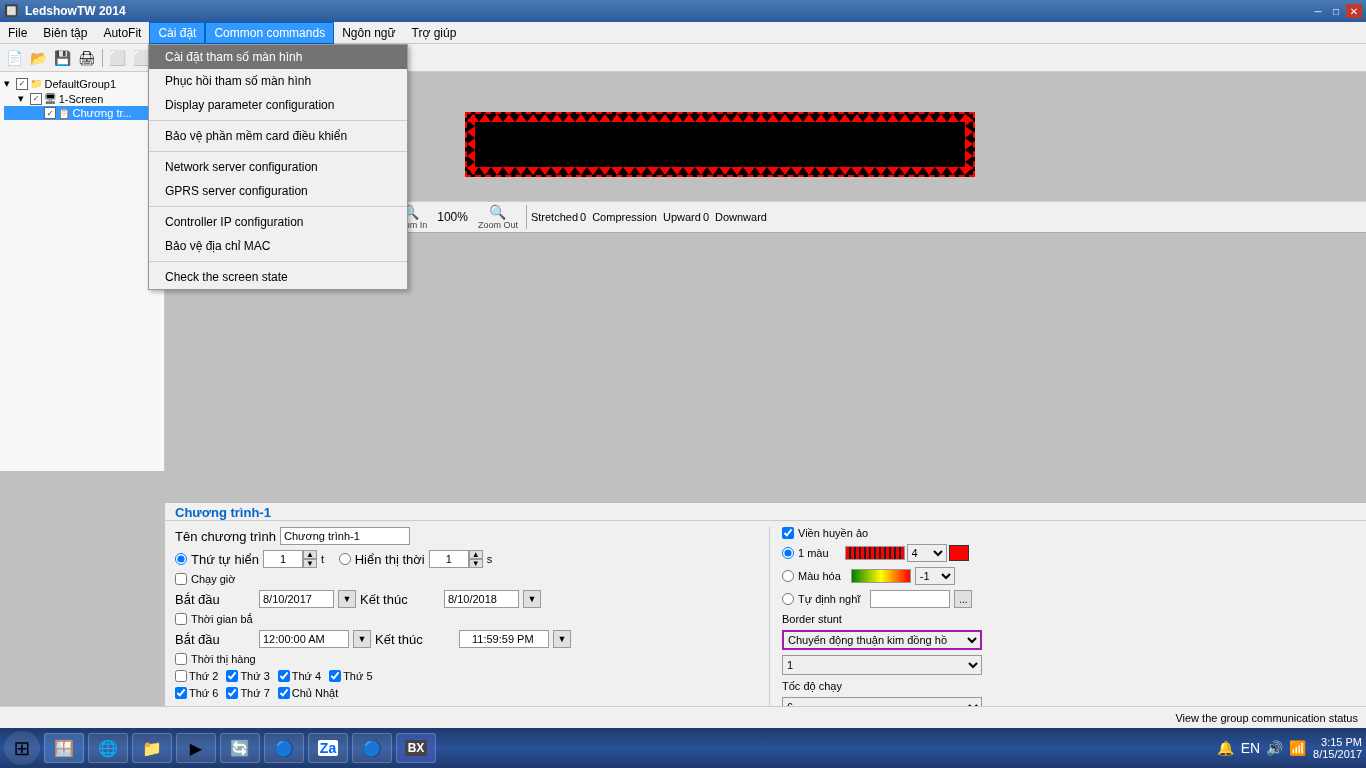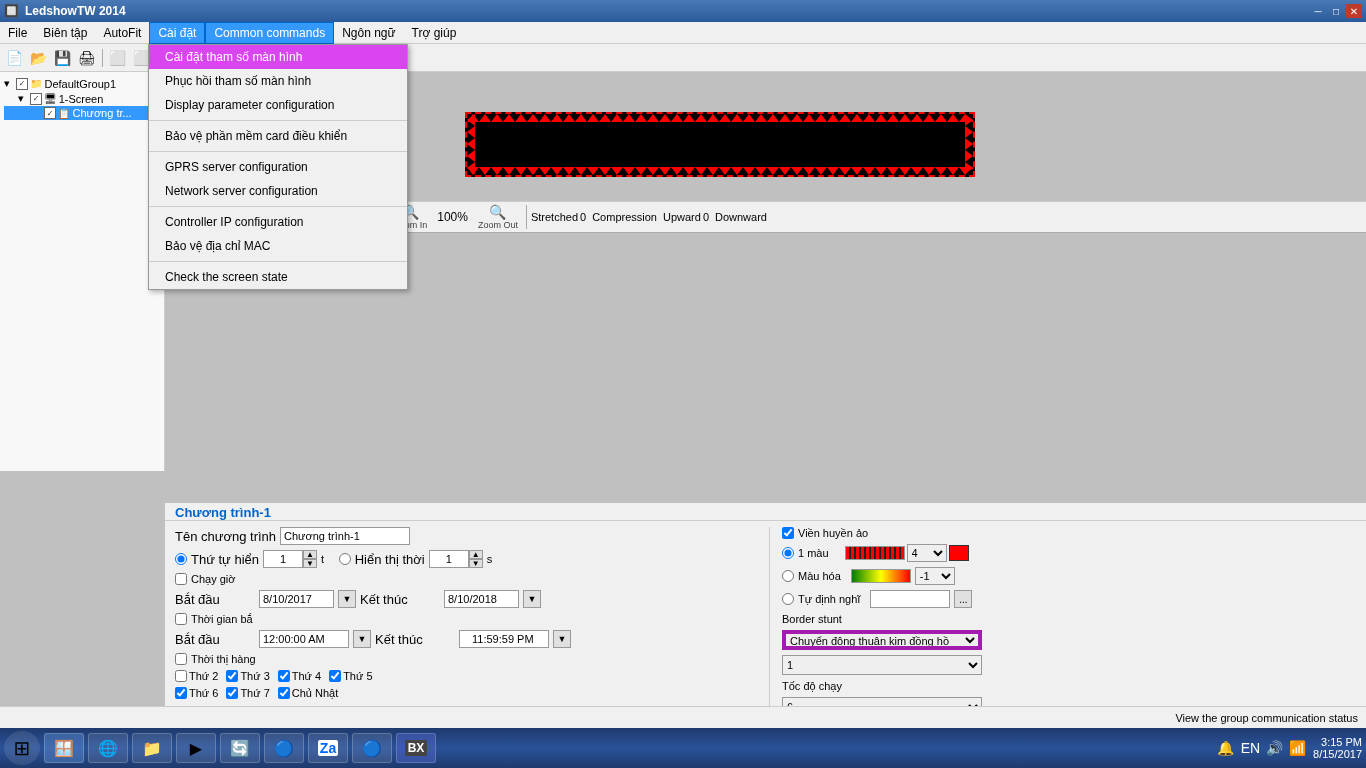--- a/index.html
+++ b/index.html
@@ -86,21 +86,21 @@
     #dropdown-menu {
       position: absolute; top: 44px; left: 148px; z-index: 1000;
       background: #f0f0f0; border: 1px solid #999;
       box-shadow: 2px 2px 5px rgba(0,0,0,0.3);
       min-width: 260px;
     }
     .dropdown-item {
       padding: 5px 16px; font-size: 12px; cursor: pointer; color: #000;
       display: flex; align-items: center;
     }
-    .dropdown-item.highlighted { background: #d946ef; color: white; }
+    .dropdown-item.highlighted { background: #737373; color: white; }
     .dropdown-separator { height: 1px; background: #ccc; margin: 3px 0; }
 
     
     #canvas-nav {
       position: absolute; bottom: 270px; left: 165px; right: 0;
       height: 32px; background: #f0f0f0; border-top: 1px solid #ccc; border-bottom: 1px solid #ccc;
       display: flex; align-items: center; gap: 4px; padding: 0 6px;
     }
     .nav-btn { display: flex; flex-direction: column; align-items: center; font-size: 10px; cursor: pointer; padding: 1px 4px; }
     .nav-btn-icon { font-size: 14px; color: #444; }
@@ -170,22 +170,22 @@
   <div class="toolbar-btn">↖</div>
 </div>
 
 <div id="dropdown-menu">
   <div class="dropdown-item highlighted">Cài đặt tham số màn hình</div>
   <div class="dropdown-item">Phục hồi tham số màn hình</div>
   <div class="dropdown-item">Display parameter configuration</div>
   <div class="dropdown-separator"></div>
   <div class="dropdown-item">Bảo vệ phần mềm card điều khiển</div>
   <div class="dropdown-separator"></div>
+  <div class="dropdown-item">Network server configuration</div>
   <div class="dropdown-item">GPRS server configuration</div>
-  <div class="dropdown-item">Network server configuration</div>
   <div class="dropdown-separator"></div>
   <div class="dropdown-item">Controller IP configuration</div>
   <div class="dropdown-item">Bảo vệ địa chỉ MAC</div>
   <div class="dropdown-separator"></div>
   <div class="dropdown-item">Check the screen state</div>
 </div>
 
 <div style="position: absolute; top: 72px; left: 0; right: 0; bottom: 40px; display: flex; flex-direction: column;">
 
   <div style="display: flex; flex: 1; position: relative;">
@@ -437,21 +437,21 @@
           <input type="radio" name="color-mode" style="">
           <span style="font-size:11px; margin-right:6px;">Tự định nghĩ</span>
           <input type="text" class="form-input" style="width: 80px;">
           <button style="height:18px; width:18px; font-size:10px; border:1px solid #999; background:#e0e0e0; cursor:pointer;">...</button>
         </div>
 
         <div class="form-row">
           <span style="font-size:11px;">Border stunt</span>
         </div>
         <div class="form-row">
-          <select style="height:20px; width:200px; font-size:11px; border:4px solid #a21caf;">
+          <select style="height:20px; width:200px; font-size:11px; border:2px solid #a21caf;">
             <option>Chuyển động thuận kim đồng hồ</option>
           </select>
         </div>
 
         <div class="form-row">
           <select style="height:20px; width:200px; font-size:11px; border:1px solid #999;">
             <option>1</option>
           </select>
         </div>
 

